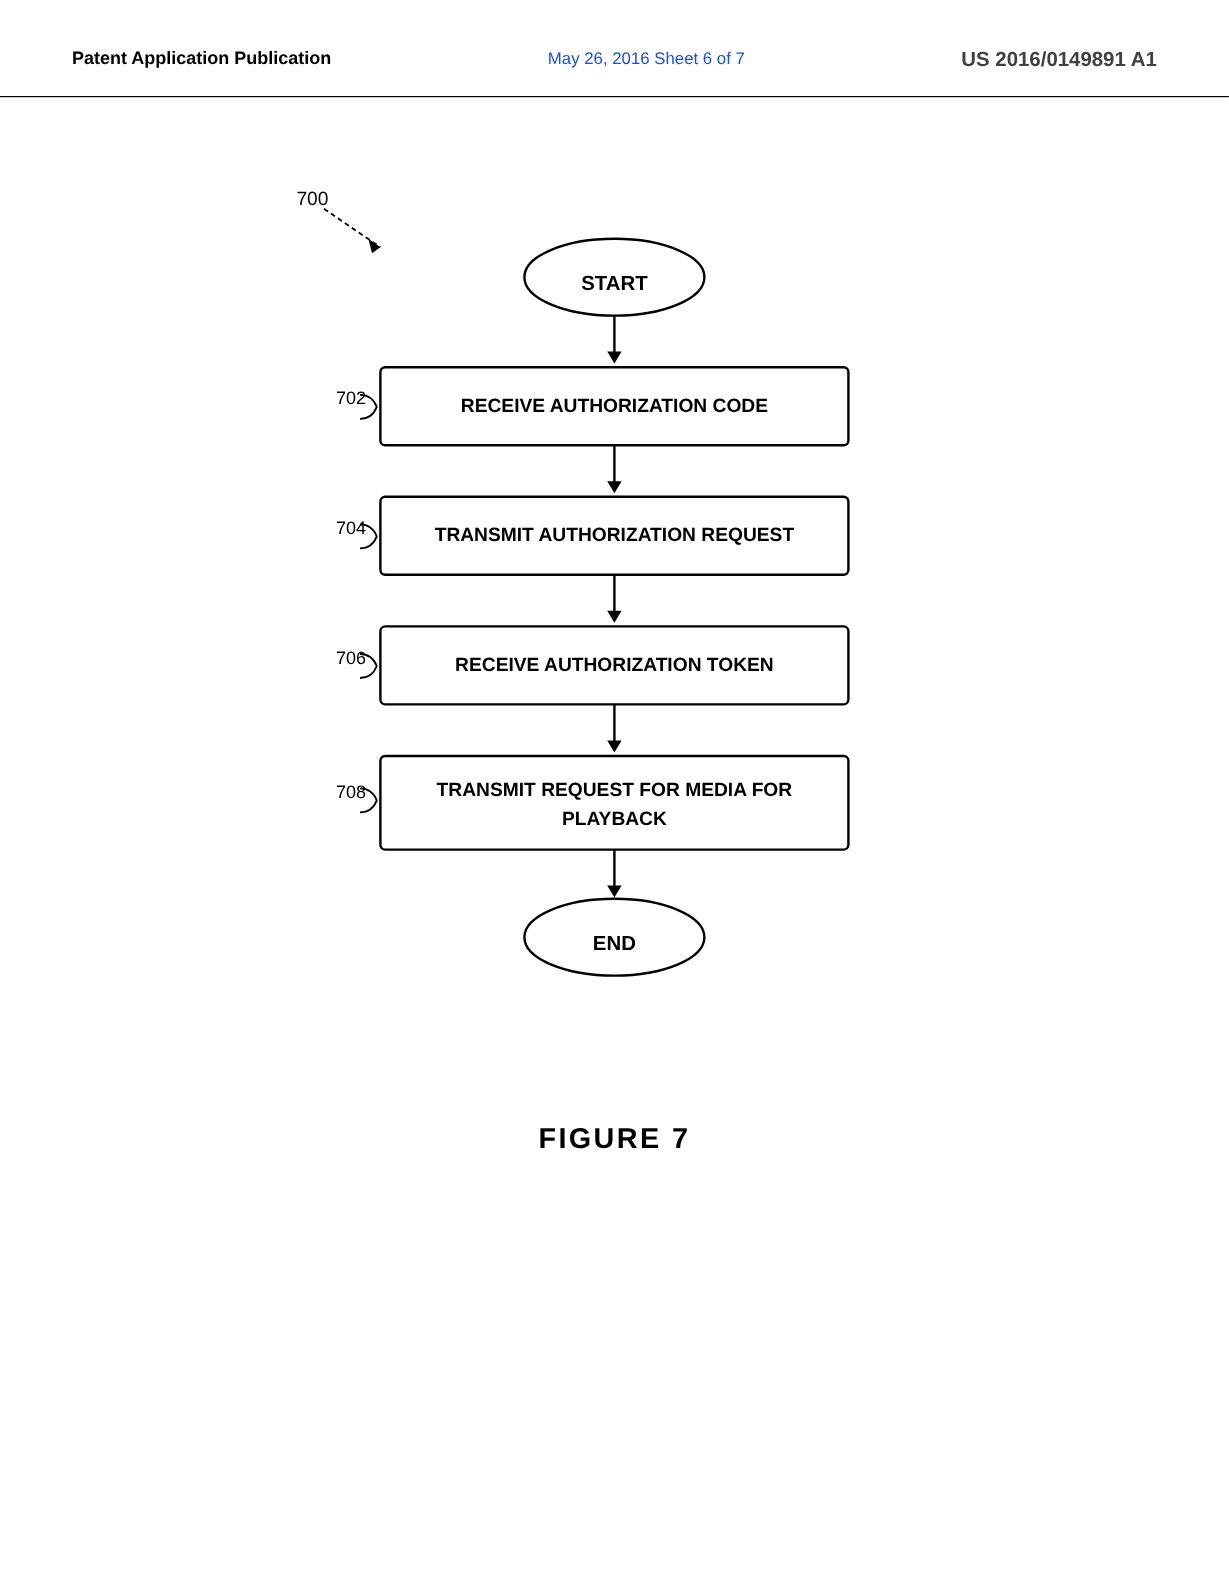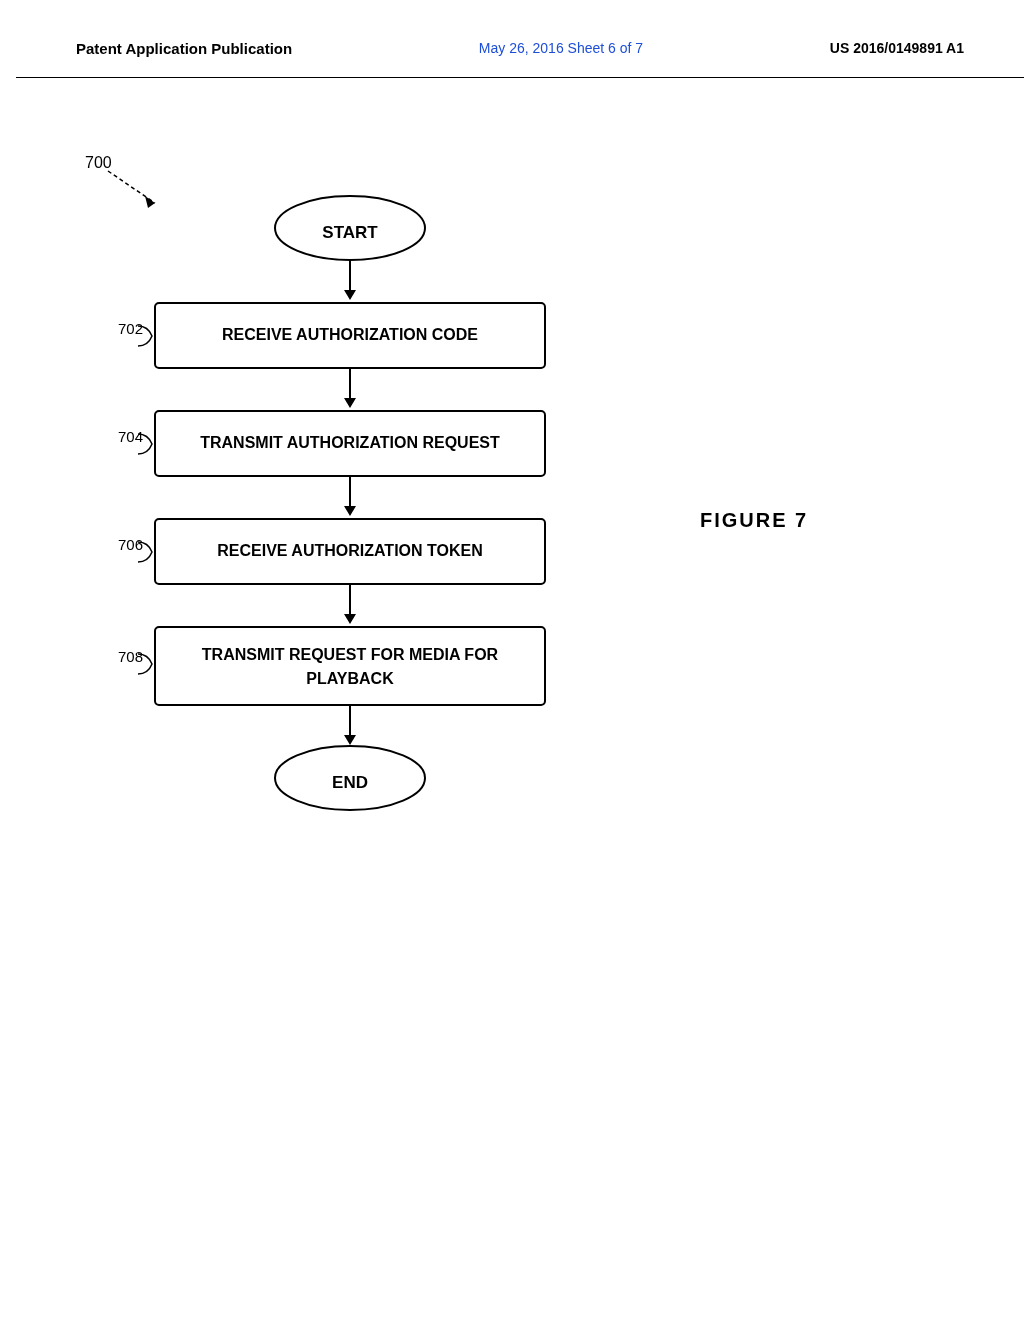--- a/index.html
+++ b/index.html
@@ -20,60 +20,59 @@
       position: relative;
     }
 
     
     .header {
       display: flex;
       justify-content: space-between;
       align-items: flex-start;
       padding: 40px 60px 20px 60px;
       border-bottom: 1px solid #000;
-      margin-left: 16px;
     }
 
     .header-left {
       font-size: 15px;
       font-weight: bold;
       color: #000;
     }
 
     .header-center {
       font-size: 14px;
       color: #1d4ed8;
       text-align: center;
     }
 
     .header-right {
-      font-size: 14px;
-      color: #000000;
+      font-size: 17px;
+      color: #404040;
       font-weight: bold;
     }
 
     
     .diagram-area {
       display: flex;
-      flex-direction: row;
+      flex-direction: column;
       align-items: center;
       padding-top: 30px;
     }
 
     
     .svg-container {
       width: 700px;
       position: relative;
     }
 
     
     .figure-caption {
       text-align: center;
       margin-top: 40px;
-      font-size: 20px;
+      font-size: 24px;
       font-weight: bold;
       color: #000;
       letter-spacing: 2px;
     }
   </style>
 </head>
 <body>
 
 <div class="page">
 

